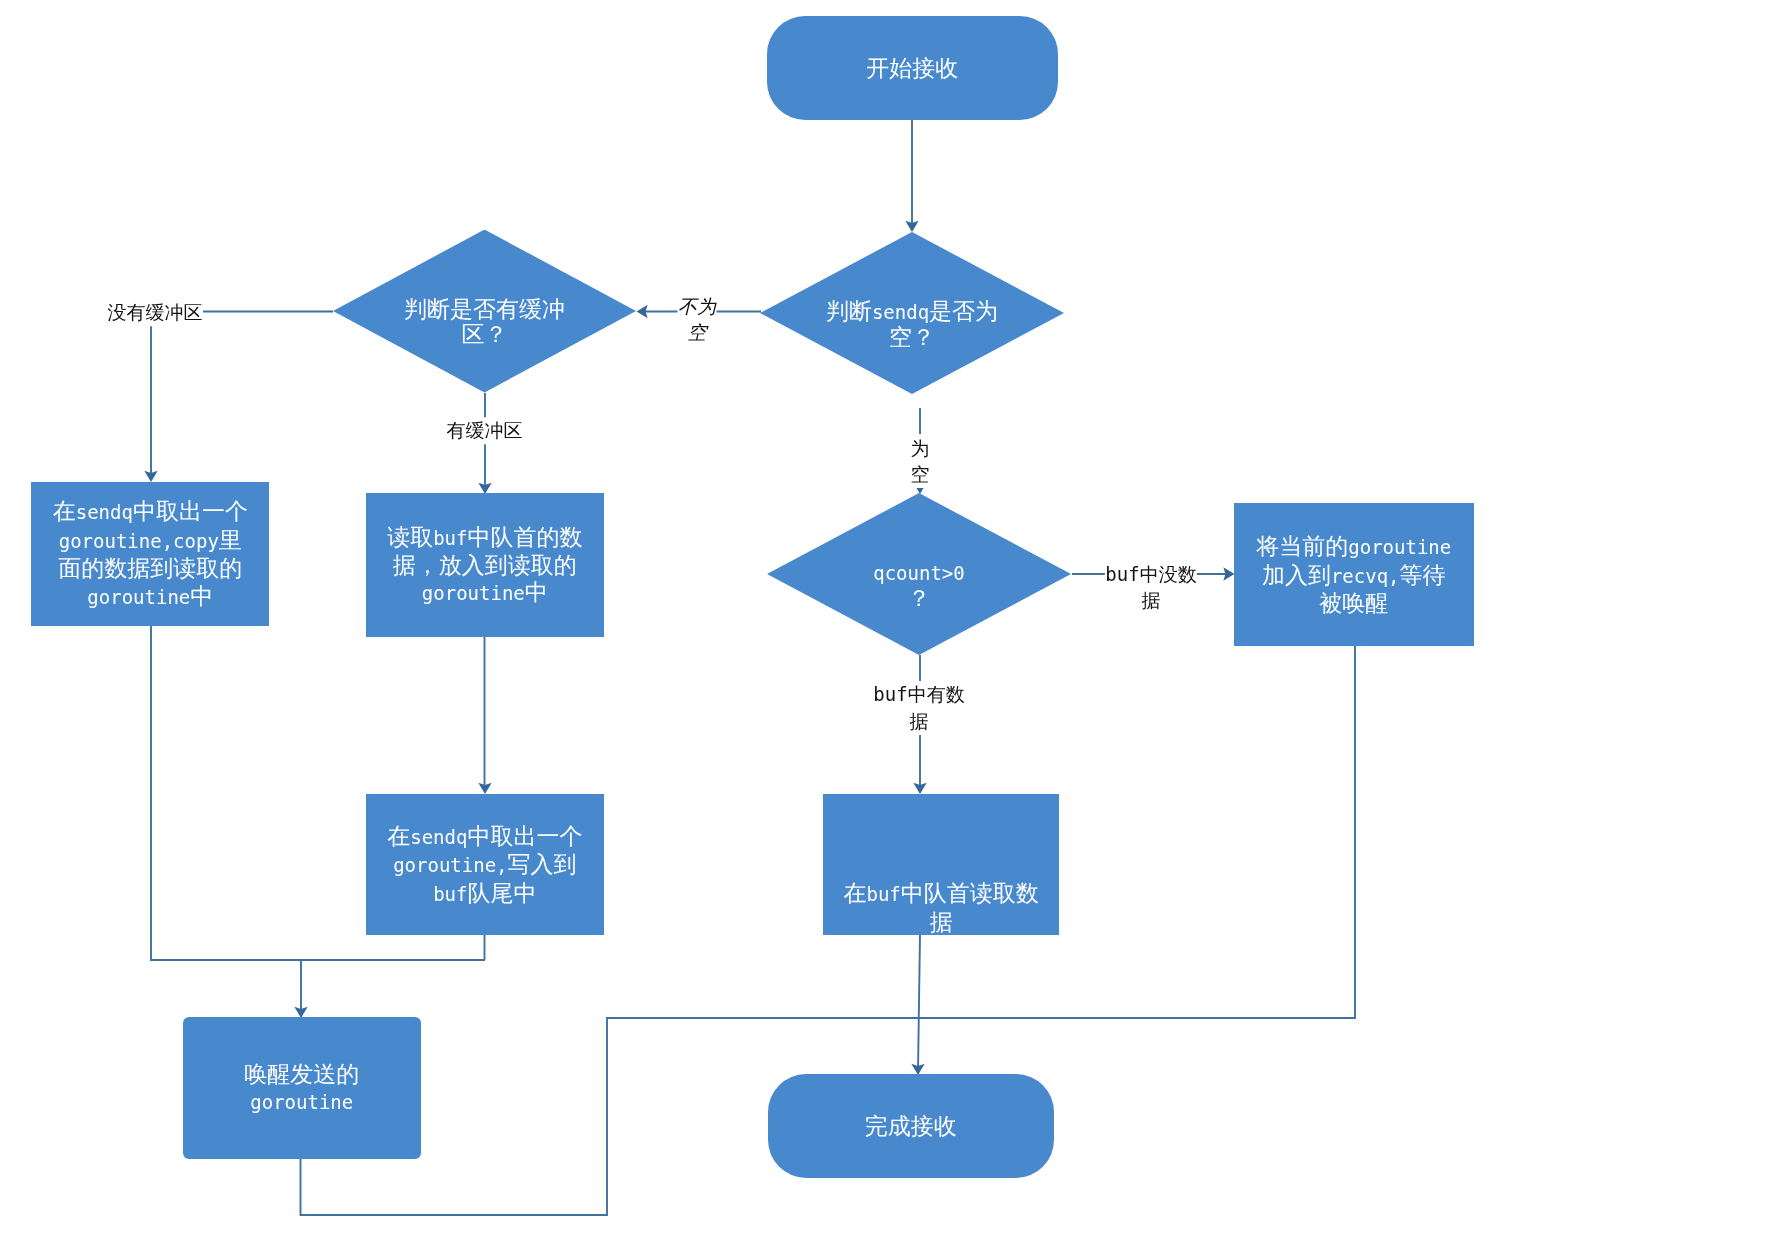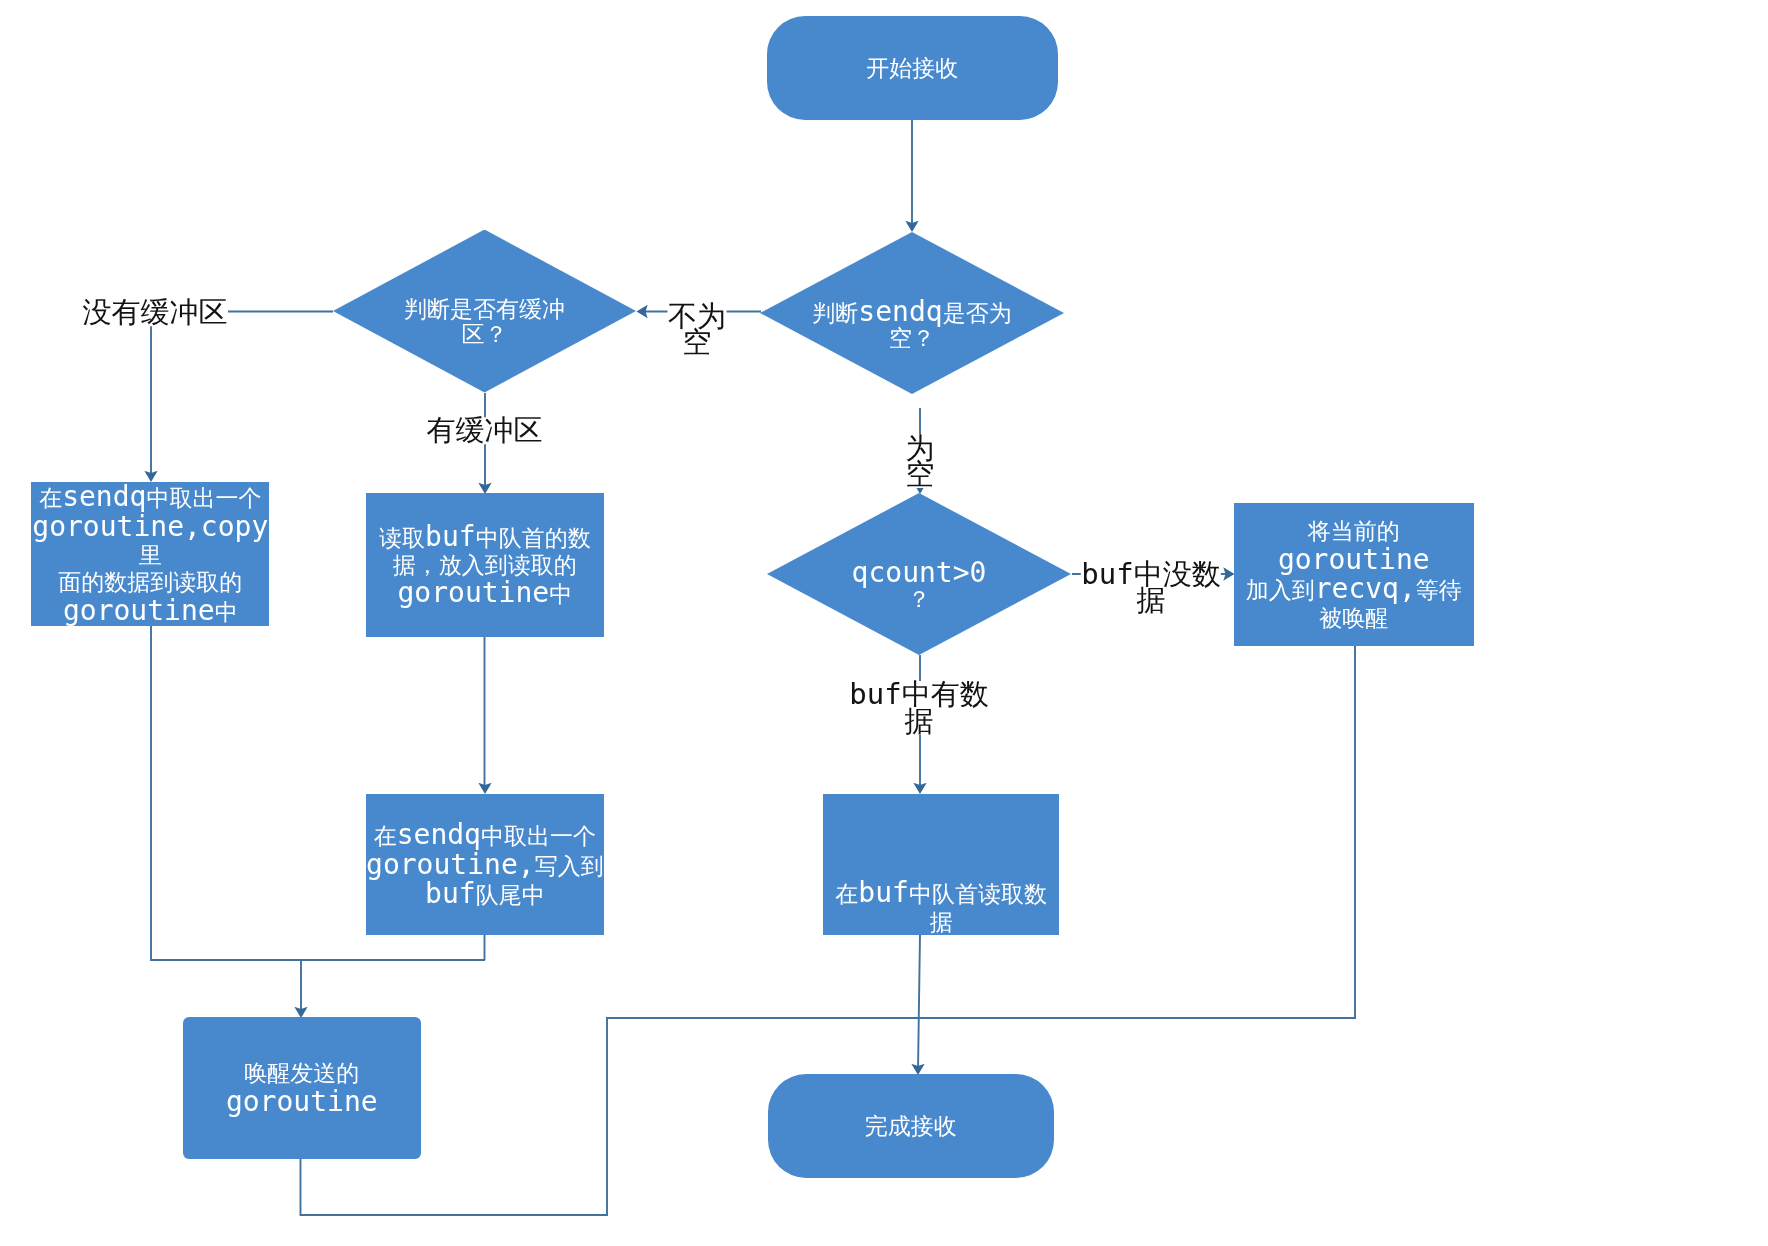--- a/index.html
+++ b/index.html
@@ -10,24 +10,24 @@
   .node{position:absolute;box-sizing:border-box;display:flex;align-items:center;justify-content:center;}
   .node .txt{display:block;white-space:pre-line;text-align:center;color:#ffffff;
              font-size:23px;line-height:27.4px;position:relative;top:1px;}
   .rect{background:#4889CE;}
   .term{background:#4889CE;border-radius:38px;}
   .dia{position:absolute;display:flex;align-items:flex-start;justify-content:center;}
   .dia .shape{position:absolute;left:0;top:0;right:0;bottom:0;background:#4889CE;
      clip-path:polygon(50% 0%,100% 50%,50% 100%,0% 50%);}
   .dia .txt{position:relative;white-space:pre-line;text-align:center;color:#ffffff;
             font-size:23px;line-height:25px;top:calc(50% - 13.7px);}
-  .lat{font-size:28px;}
+  .lat{font-size:19px;}
   .elabel .lat{font-size:inherit;}
   .elabel{position:absolute;color:#131313;white-space:pre;text-align:center;
-          font-size:29px;line-height:26.5px;background:#ffffff;
+          font-size:19px;line-height:26.5px;background:#ffffff;
           transform:translate(-50%,-50%);padding:0.5px 0.5px;}
 </style>
 </head>
 <body>
 
 <div id="stage">
 
   <svg class="layer" viewBox="0 0 1768 1246">
     <g fill="none" stroke="#41719C" stroke-width="1.9" stroke-linecap="butt" stroke-linejoin="miter">
       <path d="M912,119 L912,228"></path>
@@ -112,21 +112,21 @@
 
   <div class="node rect" style="left:183px;top:1017px;width:237.5px;height:141.6px;border-radius:6px;">
     <span class="txt">唤醒发送的
 <span class="lat">goroutine</span></span>
   </div>
 
   <div class="node term" style="left:768px;top:1074px;width:285.5px;height:103.6px;">
     <span class="txt">完成接收</span>
   </div>
 
-  <div class="elabel" style="left:697px;top:329px;">不为
+  <div class="elabel" style="left:697px;top:319px;font-style:italic;">不为
 空</div>
   <div class="elabel" style="left:155px;top:312px;">没有缓冲区</div>
   <div class="elabel" style="left:484.5px;top:430.5px;">有缓冲区</div>
   <div class="elabel" style="left:920px;top:461px;">为
 空</div>
   <div class="elabel" style="left:1151px;top:587px;"><span class="lat">buf</span>中没数
 据</div>
   <div class="elabel" style="left:919px;top:707.5px;"><span class="lat">buf</span>中有数
 据</div>
 

